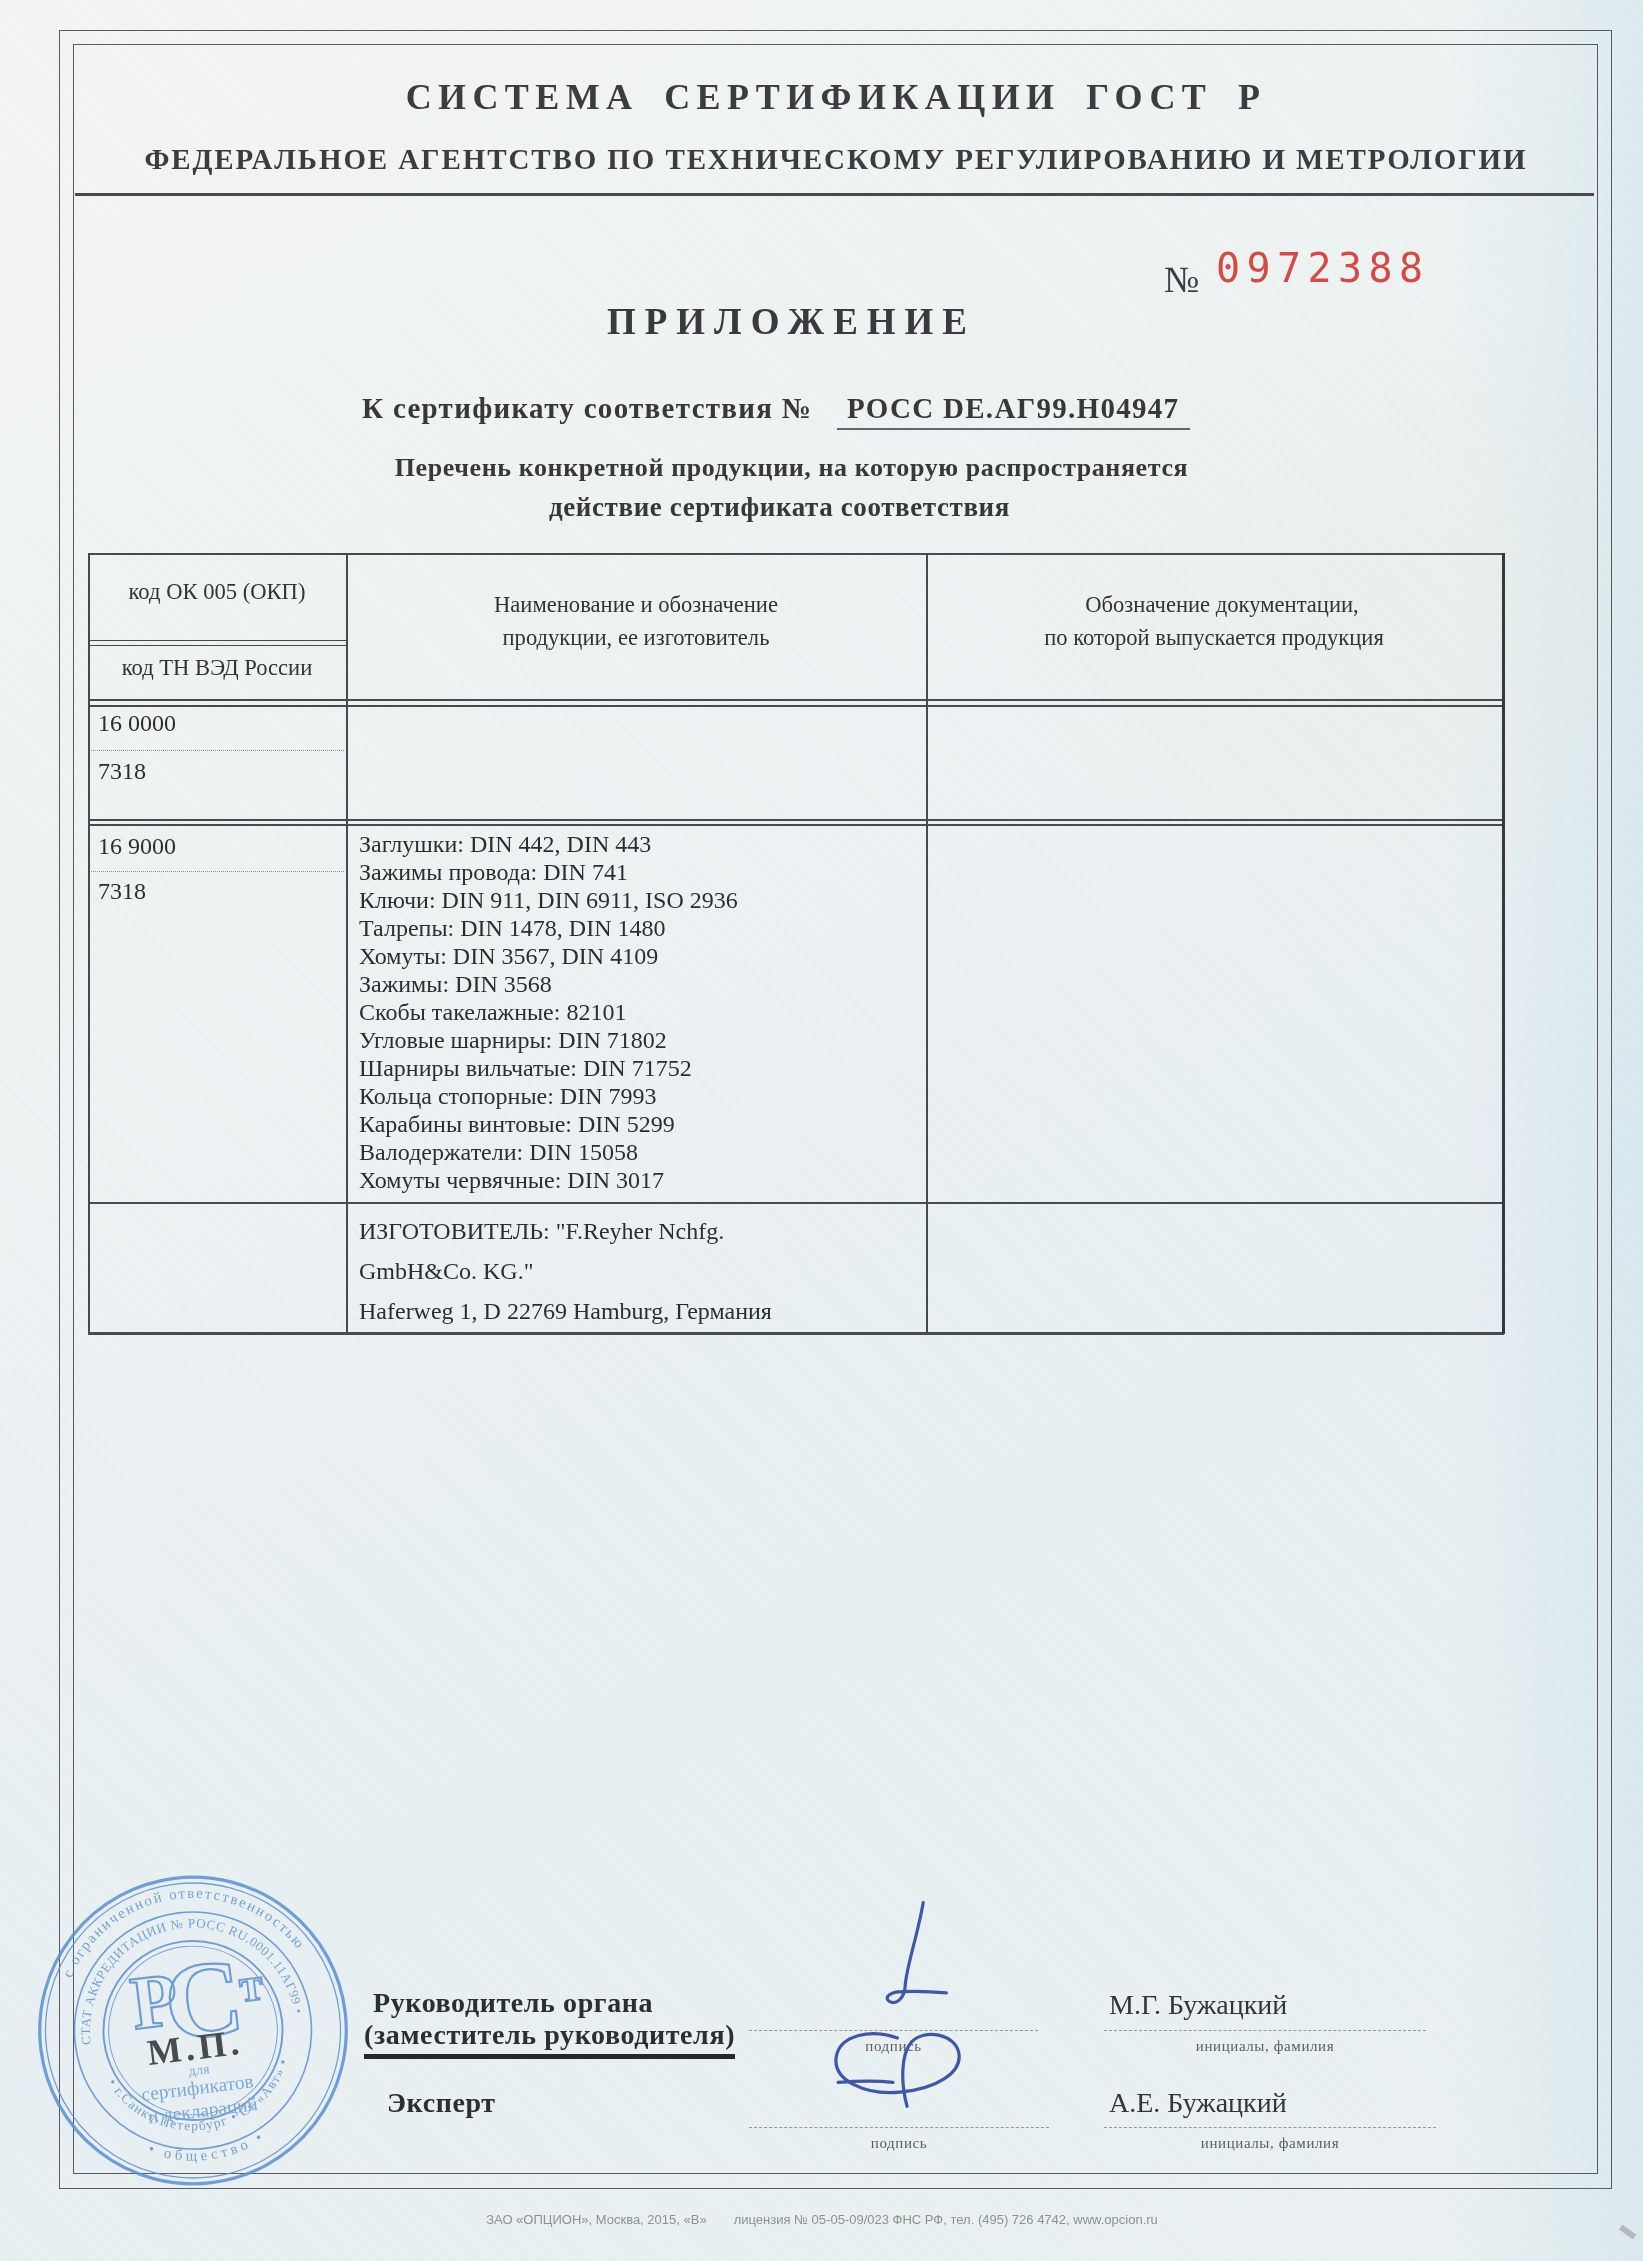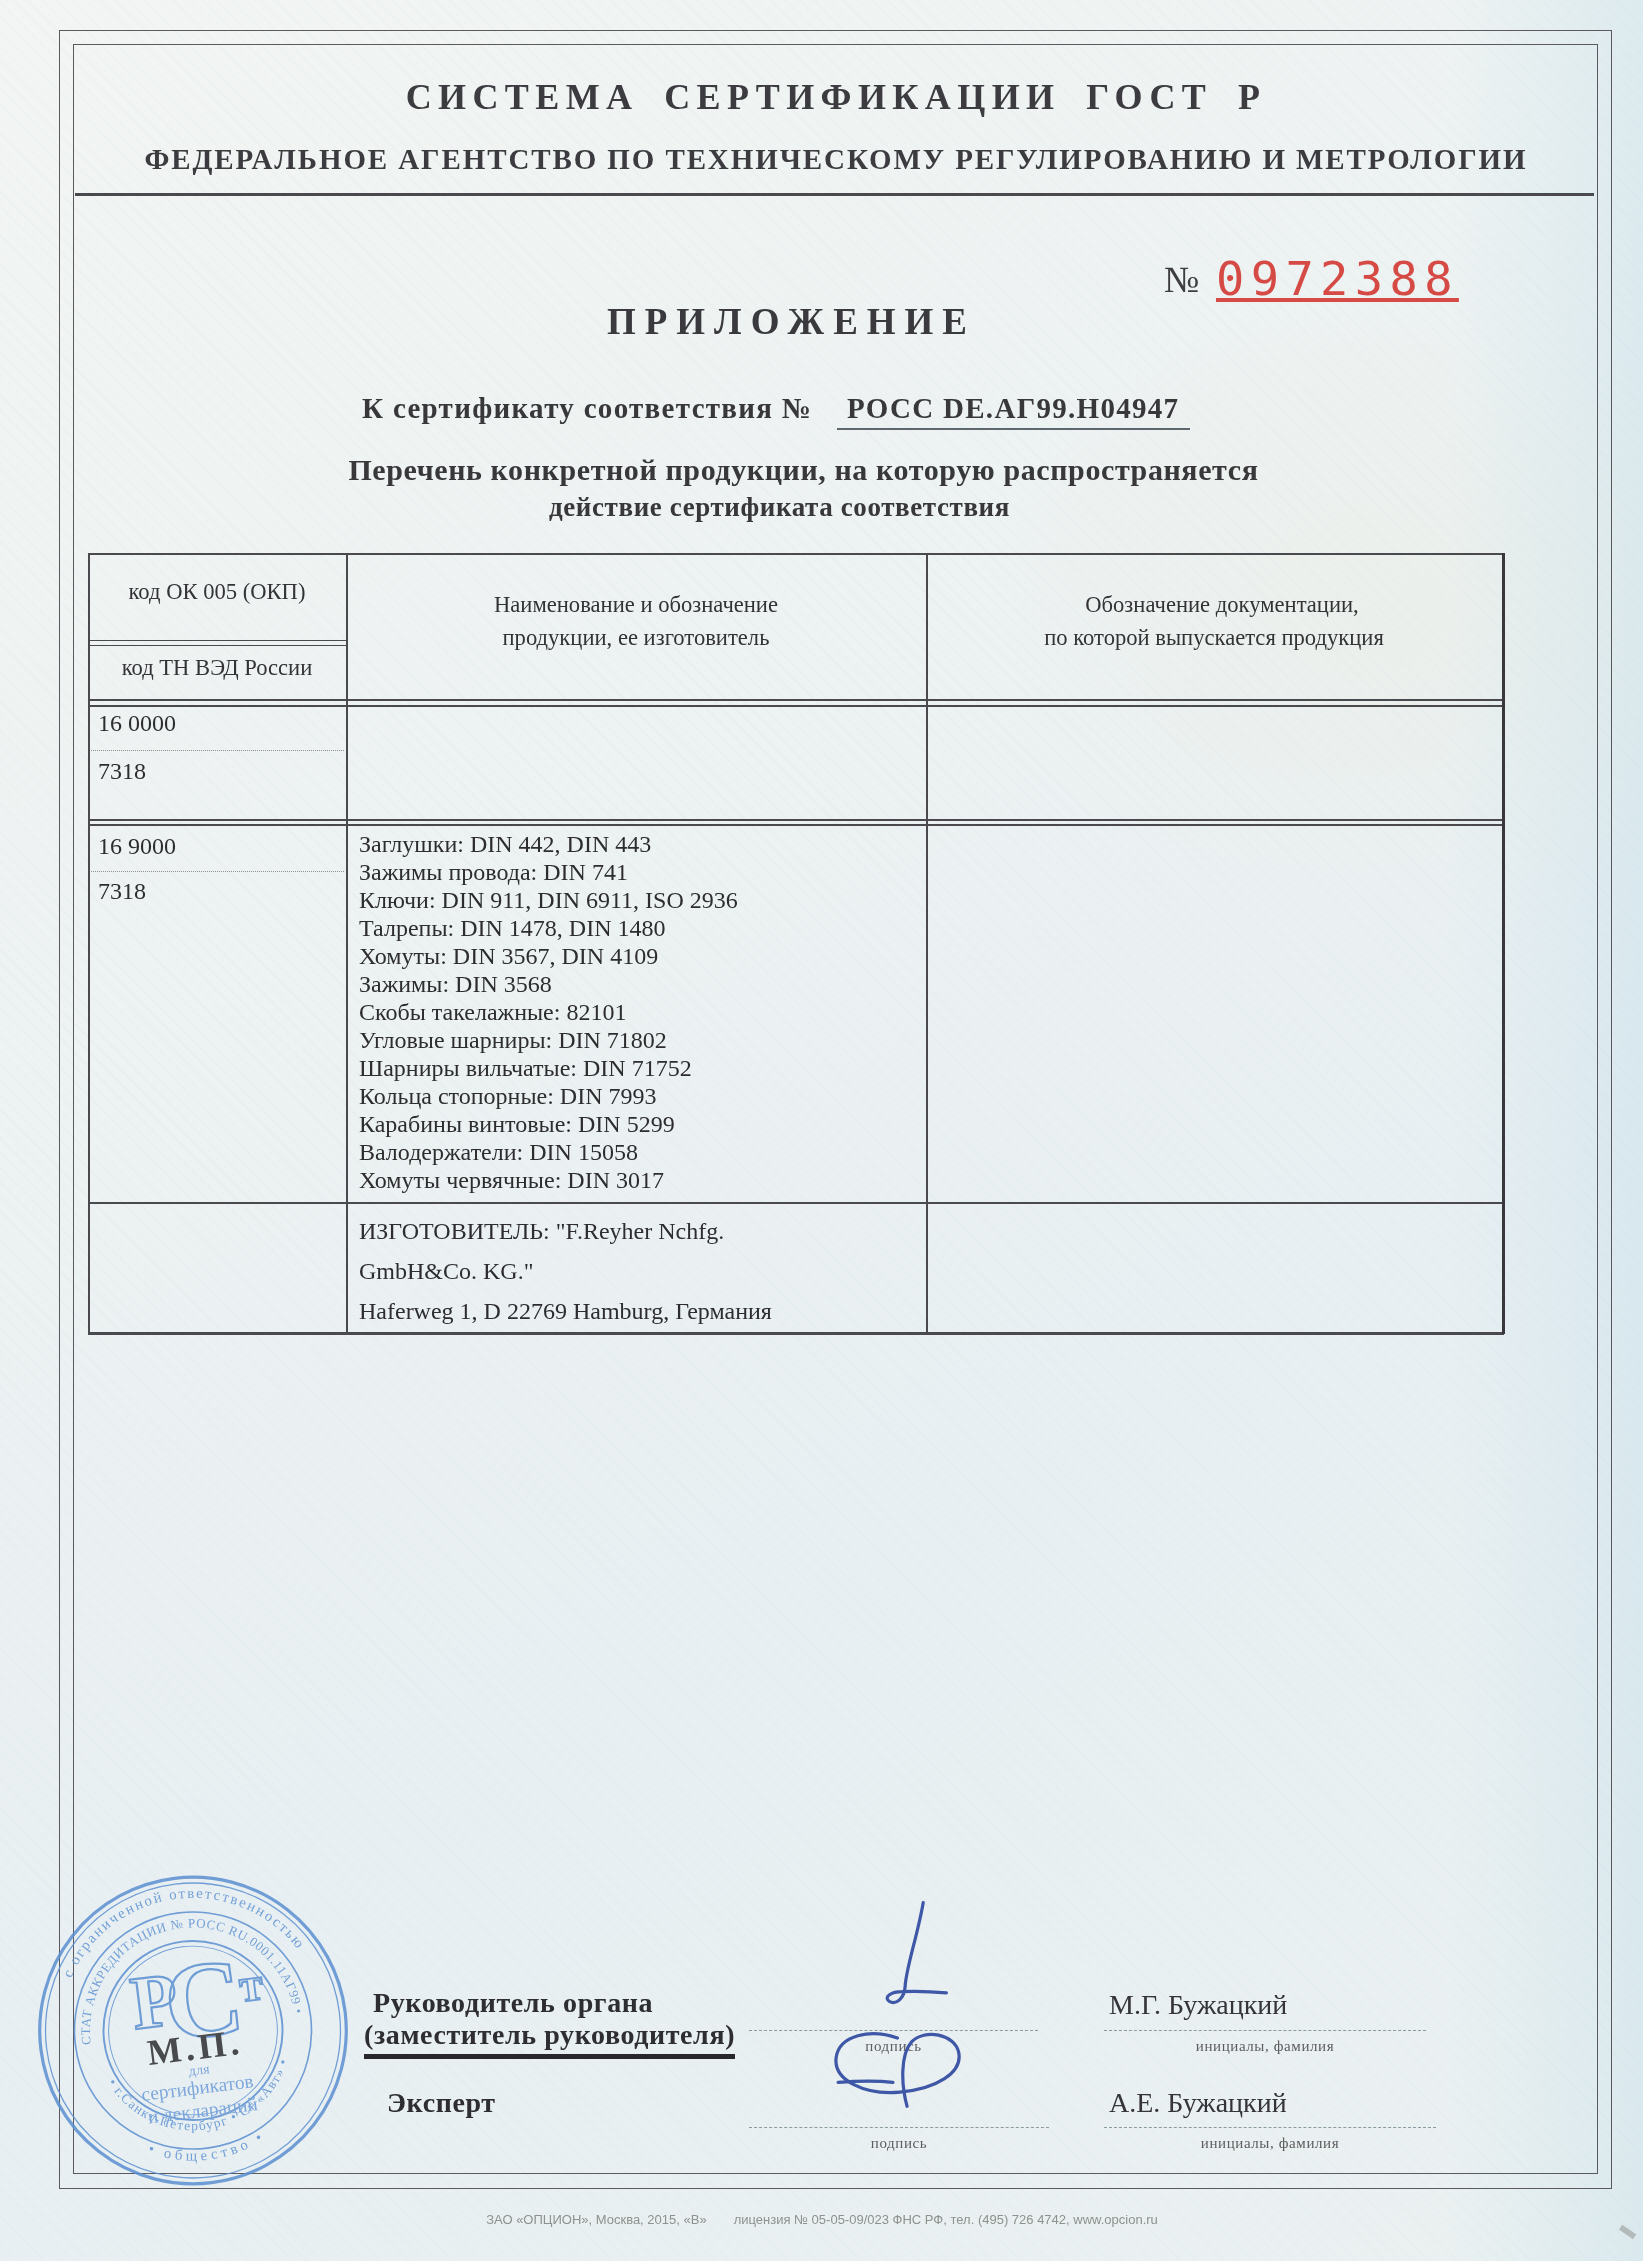--- a/index.html
+++ b/index.html
@@ -35,30 +35,30 @@
 <div class="page">
 
   <div class="abs frame" style="left:59px;top:30px;width:1551px;height:2157px;"></div>
   <div class="abs frame" style="left:73px;top:44px;width:1523px;height:2128px;border-width:1.9px;"></div>
 
   <div class="abs ctr b" style="left:73px;top:76px;width:1526px;font-size:36px;letter-spacing:6.4px;word-spacing:10.3px;color:#3c3c40;">СИСТЕМА СЕРТИФИКАЦИИ ГОСТ Р</div>
   <div class="abs ctr b" style="left:73px;top:143px;width:1526px;font-size:29px;letter-spacing:1.9px;color:#3c3c40;">ФЕДЕРАЛЬНОЕ АГЕНТСТВО ПО ТЕХНИЧЕСКОМУ РЕГУЛИРОВАНИЮ И МЕТРОЛОГИИ</div>
   <div class="abs hline" style="left:75px;top:193px;width:1519px;height:2.6px;"></div>
 
   <div class="abs" style="left:1164px;top:258px;font-size:37px;color:#3e3e42;">№</div>
-  <div class="abs" style="left:1216px;top:251px;font-size:47px;letter-spacing:6.4px;color:#d64a45;font-family:'DejaVu Sans Mono',monospace;text-decoration:underline;">0972388</div>
+  <div class="abs" style="left:1216px;top:245px;font-size:40px;letter-spacing:6.4px;color:#d64a45;font-family:'DejaVu Sans Mono',monospace;">0972388</div>
 
   <div class="abs ctr b" style="left:73px;top:300px;width:1437px;font-size:37px;letter-spacing:9px;color:#3a3a3e;">ПРИЛОЖЕНИЕ</div>
 
   <div class="abs" style="left:362px;top:392px;font-size:29px;white-space:nowrap;">
     <span class="b" style="letter-spacing:1.3px;">К сертификату соответствия №</span>
     <span class="b" style="margin-left:17px;padding:0 10.3px 3.9px 10.3px;border-bottom:2.6px solid #5d686e;letter-spacing:1.3px;">РОСС DE.АГ99.Н04947</span>
   </div>
 
-  <div class="abs ctr b" style="left:73px;top:453px;width:1437px;font-size:30px;letter-spacing:0.6px;padding-left:12px;">Перечень конкретной продукции,  на которую распространяется</div>
+  <div class="abs ctr b" style="left:73px;top:453px;width:1437px;font-size:26px;letter-spacing:0.6px;">Перечень конкретной продукции,  на которую распространяется</div>
   <div class="abs ctr b" style="left:61px;top:492px;width:1437px;font-size:27px;letter-spacing:0.6px;">действие сертификата соответствия</div>
 
   <div class="abs hline" style="left:88px;top:553px;width:1416px;"></div>
   <div class="abs hline" style="left:88px;top:699px;width:1416px;"></div>
   <div class="abs hline" style="left:88px;top:705px;width:1416px;"></div>
   <div class="abs hline" style="left:88px;top:819px;width:1416px;"></div>
   <div class="abs hline" style="left:88px;top:824px;width:1416px;"></div>
   <div class="abs hline" style="left:88px;top:1202px;width:1416px;"></div>
   <div class="abs hline" style="left:88px;top:1332px;width:1416px;height:2.6px;"></div>
 

